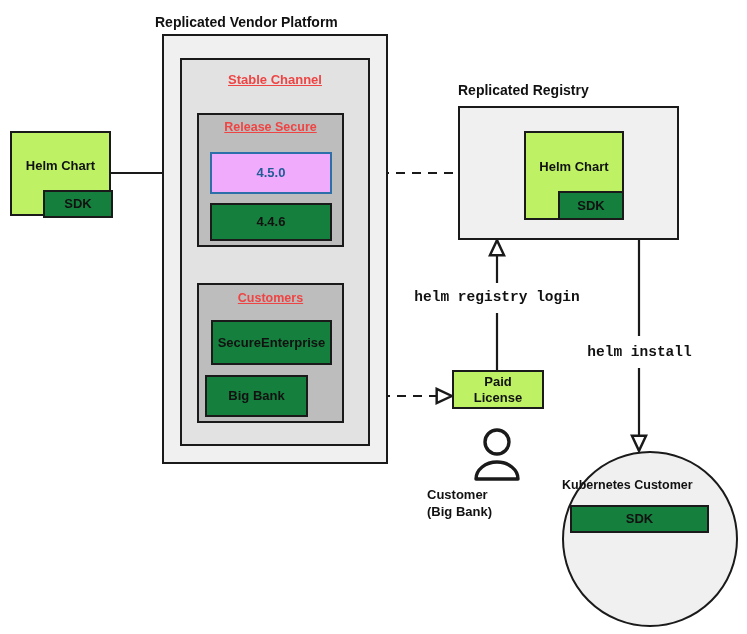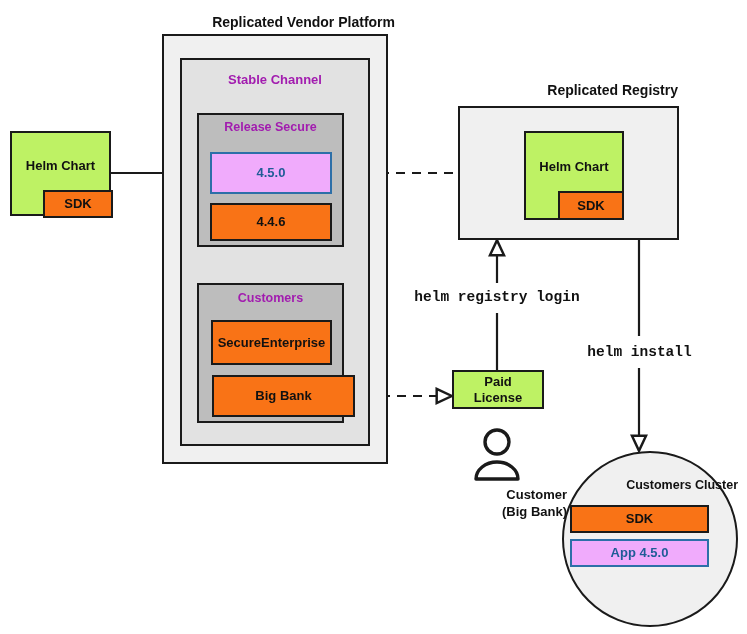--- a/index.html
+++ b/index.html
@@ -33,44 +33,45 @@
     line-height: 1.18;
   }
   .lbl-top {
     position: absolute;
     box-sizing: border-box;
     display: flex;
     align-items: flex-start;
     justify-content: center;
     text-align: left;
     font-weight: bold;
-    color: #a21caf;
+    color: #ef4444;
+    text-decoration: underline;
   }
   .plain-title {
     position: absolute;
-    text-align: right;
+    text-align: left;
     font-weight: bold;
     color: #111111;
     white-space: nowrap;
   }
   .mono {
     position: absolute;
     font-family: "Liberation Mono", "DejaVu Sans Mono", monospace;
     font-weight: bold;
     color: #111111;
     white-space: nowrap;
     text-align: center;
   }
 
   
   .fill-f0 { background: #f0f0f0; }
   .fill-e0 { background: #e2e2e2; }
   .fill-d6 { background: #bef264; }
   .fill-bd { background: #bdbdbd; }
-  .fill-white { background: #f97316; }
+  .fill-white { background: #15803d; }
   .fill-blue { background: #f0abfc; border-color: #2d6fa8; color: #1f5c96; }
 
   
   #edges {
     position: absolute;
     left: 0;
     top: 0;
     width: 747px;
     height: 634px;
     pointer-events: none;
@@ -145,21 +146,21 @@
   <div class="box fill-white" style="left:210px; top:203px; width:122px; height:38px; font-size:13px;text-align:right;">4.4.6</div>
 
   <div class="box fill-bd" style="left:197px; top:283px; width:147px; height:140px;"></div>
   <div class="lbl-top" style="left:197px; top:291px; width:147px; font-size:12.5px;">Customers</div>
 
   <div class="box fill-white" style="left:211px; top:320px; width:121px; height:45px; font-size:13px; flex-direction:row;">
     <span>Secure</span>
     <span>Enterprise</span>
   </div>
 
-  <div class="box fill-white" style="left:212px; top:375px; width:143px; height:42px; font-size:13px;">Big Bank</div>
+  <div class="box fill-white" style="left:205px; top:375px; width:103px; height:42px; font-size:13px;">Big Bank</div>
 
   <div class="box fill-d6" style="left:10px; top:131px; width:101px; height:85px;">
     <span style="font-size:13px; margin-bottom:16px;">Helm Chart</span>
   </div>
   <div class="box fill-white" style="left:43px; top:190px; width:70px; height:28px; font-size:13px;">
       <span>SDK</span>
     </div>
 
   <div class="plain-title" style="left:458px; top:82px; width:220px; font-size:14px;">Replicated Registry</div>
 
@@ -182,23 +183,22 @@
       <circle cx="497" cy="442" r="12" fill="#ffffff" stroke="#1a1a1a" stroke-width="3.4"></circle>
       <path d="M 476 479 A 21 17 0 0 1 518 479 Z" fill="#ffffff" stroke="#1a1a1a" stroke-width="3.4" stroke-linejoin="round"></path>
     </g>
   </svg>
   <div class="plain-title" style="left:427px; top:487px; width:140px; font-size:13px; line-height:1.3;">
     <div>Customer</div>
     <div>(Big Bank)</div>
   </div>
 
   <div class="circle-node" style="left:562px; top:451px; width:176px; height:176px;"></div>
-  <div class="plain-title" style="left:562px; top:478px; width:176px; font-size:12.5px;">Customers Cluster</div>
+  <div class="plain-title" style="left:562px; top:478px; width:176px; font-size:12.5px;">Kubernetes Customer</div>
 
   <div class="box fill-white" style="left:570px; top:505px; width:139px; height:28px; font-size:13px;">SDK</div>
 
-  <div class="box fill-blue" style="left:570px; top:539px; width:139px; height:28px; font-size:13px;">App 4.5.0</div>
 
   <div class="mono" style="left:397px; top:289px; width:200px; font-size:14.5px;">helm registry login</div>
 
   <div class="mono" style="left:569px; top:344px; width:141px; font-size:14.5px;">helm install</div>
 
 </div>
 
 </body></html>

